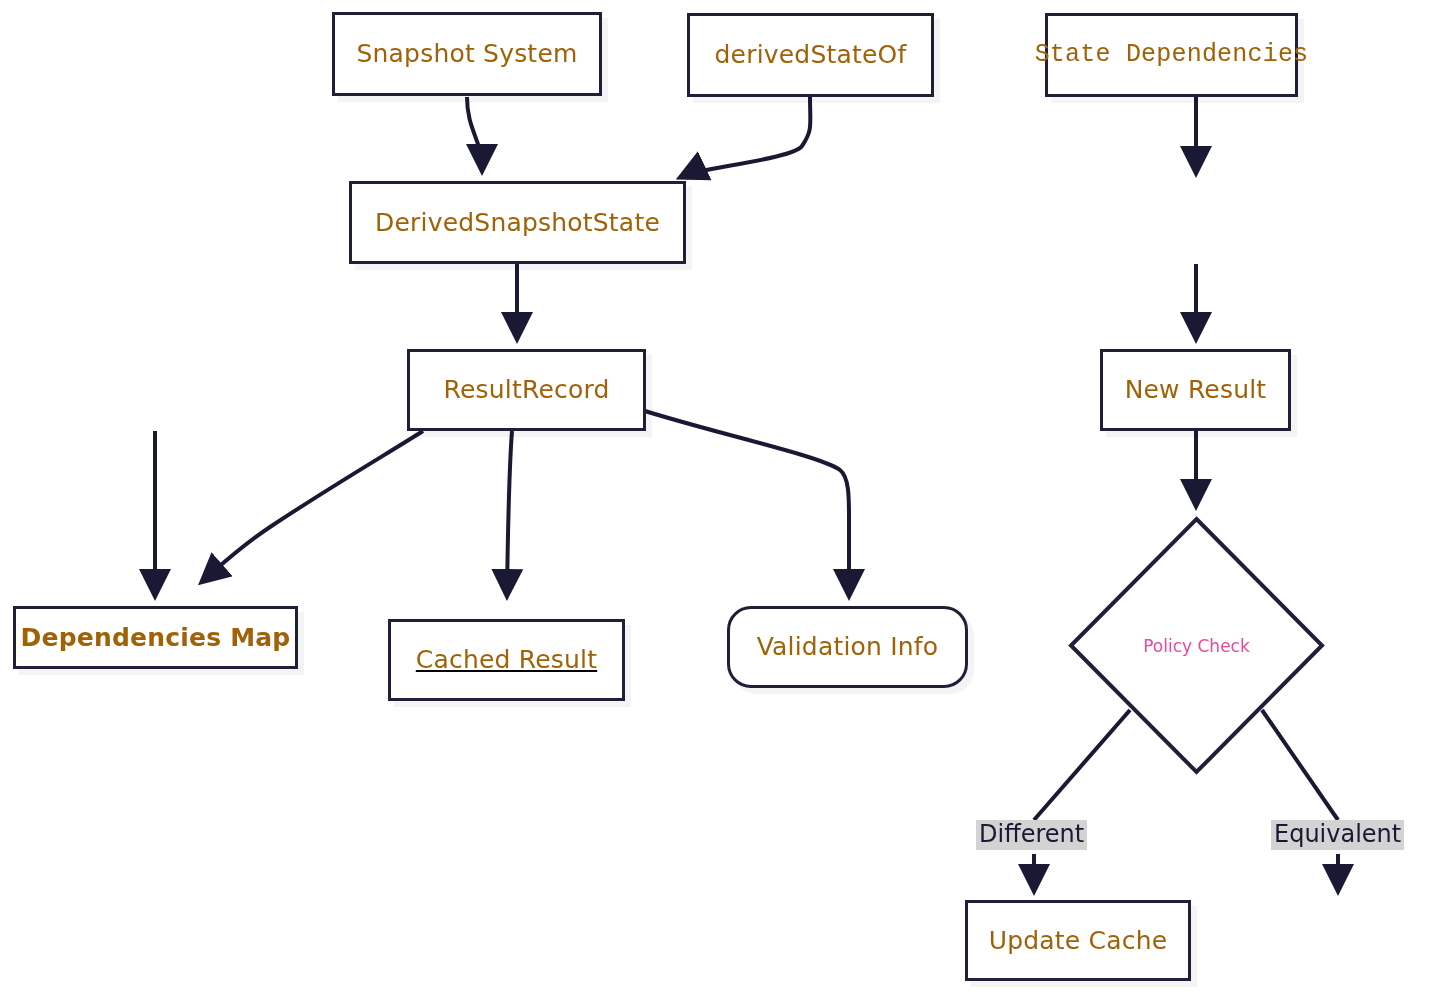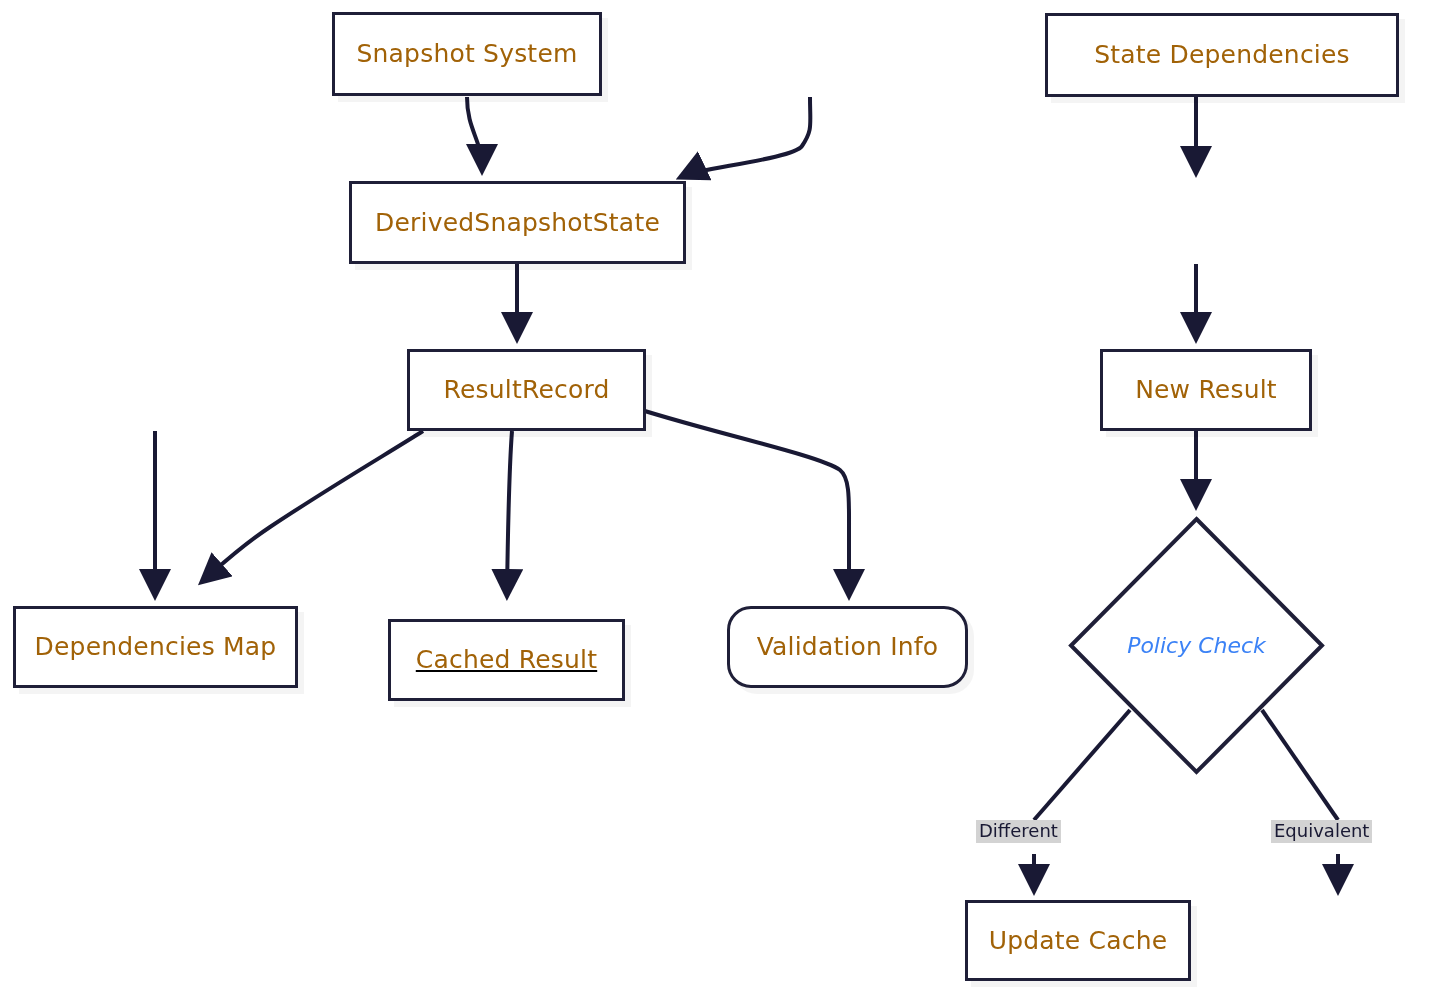--- a/index.html
+++ b/index.html
@@ -50,31 +50,30 @@
   }
   .decision-shape {
     position: absolute;
     left: 0;
     top: 0;
     width: 100%;
     height: 100%;
   }
   .decision-label {
     position: relative;
-    color: #3b82f6;
-    font-size: 22px;
+    color: #ec4899;
+    font-size: 17px;
     white-space: nowrap;
     z-index: 2;
-    font-style: italic;
   }
   .edge-label {
     position: absolute;
     background: #d3d3d3;
     color: #191934;
-    font-size: 18px;
+    font-size: 24px;
     line-height: 1.15;
     padding: 1px 3px;
     white-space: nowrap;
     box-sizing: border-box;
   }
 </style>
 </head>
 <body>
 
 <div id="diagram-root">
@@ -112,47 +111,50 @@
 
       <path d="M 1262,710 L 1338,820"></path>
       <path d="M 1338,854 L 1338,888" marker-end="url(#arrow)"></path>
     </g>
   </svg>
 
   <div class="node" style="left:332px; top:12px; width:270px; height:84px;">
     <span class="node-label">Snapshot System</span>
   </div>
 
+  <div class="node" style="left:687px; top:13px; width:247px; height:84px;">
+    <span class="node-label">derivedStateOf</span>
+  </div>
 
-  <div class="node" style="left:1045px; top:13px; width:354px; height:84px;">
+  <div class="node" style="left:1045px; top:13px; width:253px; height:84px;font-family:Liberation Mono, monospace;">
     <span class="node-label">State Dependencies</span>
   </div>
 
   <div class="node" style="left:349px; top:181px; width:337px; height:83px;">
     <span class="node-label">DerivedSnapshotState</span>
   </div>
 
 
 
   <div class="node" style="left:407px; top:349px; width:239px; height:82px;">
     <span class="node-label">ResultRecord</span>
   </div>
 
-  <div class="node" style="left:1100px; top:349px; width:212px; height:82px;">
+  <div class="node" style="left:1100px; top:349px; width:191px; height:82px;">
     <span class="node-label">New Result</span>
   </div>
 
   <div class="decision-node" style="left:1068px; top:516px; width:257px; height:259px;">
     <svg class="decision-shape" viewBox="0 0 257 259" preserveAspectRatio="none">
       <polygon points="128.5,3 254,129.5 128.5,256 3,129.5" fill="#ffffff" stroke="#1f1f38" stroke-width="4"></polygon>
     </svg>
     <span class="decision-label">Policy Check</span>
   </div>
 
-  <div class="node" style="left:13px; top:606px; width:285px; height:82px;">
+  <div class="node" style="left:13px; top:606px; width:285px; height:63px;font-weight:bold;">
     <span class="node-label">Dependencies Map</span>
   </div>
 
   <div class="node" style="left:388px; top:619px; width:237px; height:82px;text-decoration:underline;">
     <span class="node-label">Cached Result</span>
   </div>
 
   <div class="node" style="left:727px; top:606px; width:241px; height:82px;border-radius:24px;">
     <span class="node-label">Validation Info</span>
   </div>

